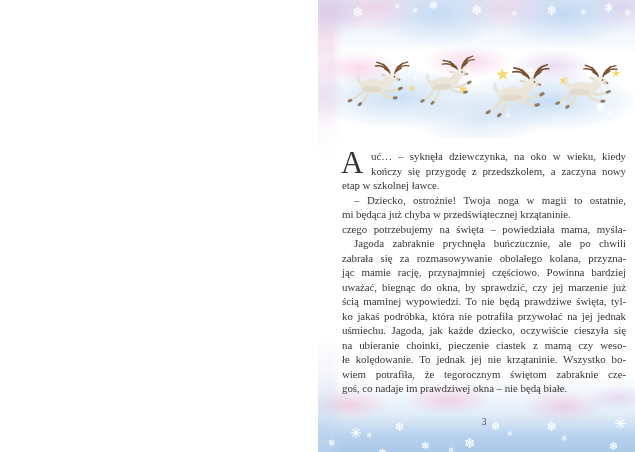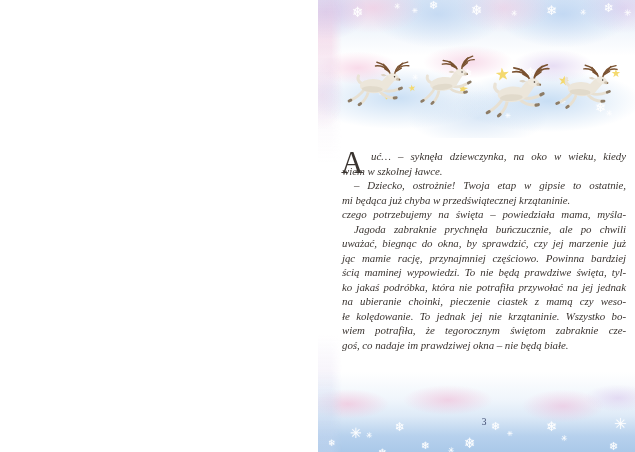--- a/index.html
+++ b/index.html
@@ -60,21 +60,21 @@
     pointer-events:none; user-select:none;
   }
   .flake { color:#ffffff; opacity:.96; text-shadow:0 0 1px rgba(255,255,255,.7); }
   .deer { position:absolute; overflow:visible; }
 
   
   .text-block {
     position:absolute; left:24px; top:149px; width:284px;
     font-size:10.9px; line-height:14.5px; letter-spacing:-0.05px; color:#3a3430;
   }
-  .tline { text-align:justify; text-align-last:justify; white-space:nowrap; height:14.5px;font-style:italic; }
+  .tline { text-align:justify; text-align-last:justify; white-space:nowrap; height:14.5px; }
   .tline.lastline { text-align-last:left; }
   .tline.dcpad { padding-left:29px; }
   .drop-cap {
     position:absolute; left:-1px; top:1px;
     font-size:31px; line-height:26px; font-family:"Liberation Serif", serif;
   }
   .page-num {
     position:absolute; left:24px; top:416px; width:284px;
     text-align:center; font-size:9.5px; line-height:12px; color:#3f4b70;
   }
@@ -177,29 +177,32 @@
         <svg viewBox="0 0 104 80" class="deer" style="left: 164px; top: 63px; width: 70px; height: 53.9px; transform: rotate(-3deg);">
           <use href="#reindeer-shape"></use>
         </svg>
         <svg viewBox="0 0 104 80" class="deer" style="left: 236px; top: 61px; width: 64px; height: 49.28px; transform: rotate(3deg);">
           <use href="#reindeer-shape"></use>
         </svg>
       </div>
     <div class="text-block" style="color: rgb(58, 52, 48);">
       <span class="drop-cap">A</span>
     <div class="tline dcpad">uć… – syknęła dziewczynka, na oko w wieku, kiedy</div>
-        <div class="tline lastline">wiem w szkolnej ławce.</div>
-        <div class="tline" style="text-indent: 12px;">– Dziecko, ostrożnie! Twoja etap w gipsie to ostatnie,</div>
+        <div class="tline dcpad">kończy się przygodę z przedszkolem, a zaczyna nowy</div>
+        <div class="tline lastline">etap w szkolnej ławce.</div>
+        <div class="tline" style="text-indent: 12px;">– Dziecko, ostrożnie! Twoja noga w magii to ostatnie,</div>
         <div class="tline lastline">mi będąca już chyba w przedświątecznej krzątaninie.</div>
         <div class="tline">czego potrzebujemy na święta – powiedziała mama, myśla-</div>
         <div class="tline" style="text-indent: 12px;">Jagoda zabraknie prychnęła buńczucznie, ale po chwili</div>
+        <div class="tline">zabrała się za rozmasowywanie obolałego kolana, przyzna-</div>
+        <div class="tline">jąc mamie rację, przynajmniej częściowo. Powinna bardziej</div>
         <div class="tline">uważać, biegnąc do okna, by sprawdzić, czy jej marzenie już</div>
-        <div class="tline">jąc mamie rację, przynajmniej częściowo. Powinna bardziej</div>
         <div class="tline">ścią maminej wypowiedzi. To nie będą prawdziwe święta, tyl-</div>
         <div class="tline">ko jakaś podróbka, która nie potrafiła przywołać na jej jednak</div>
+        <div class="tline">uśmiechu. Jagoda, jak każde dziecko, oczywiście cieszyła się</div>
         <div class="tline">na ubieranie choinki, pieczenie ciastek z mamą czy weso-</div>
         <div class="tline">łe kolędowanie. To jednak jej nie krzątaninie. Wszystko bo-</div>
         <div class="tline">wiem potrafiła, że tegorocznym świętom zabraknie cze-</div>
         <div class="tline lastline">goś, co nadaje im prawdziwej okna – nie będą białe.</div>
       </div>
     <div class="page-num" style="color: rgb(63, 75, 112);">3</div>
   </div>
 </div>
 
 </body></html>

